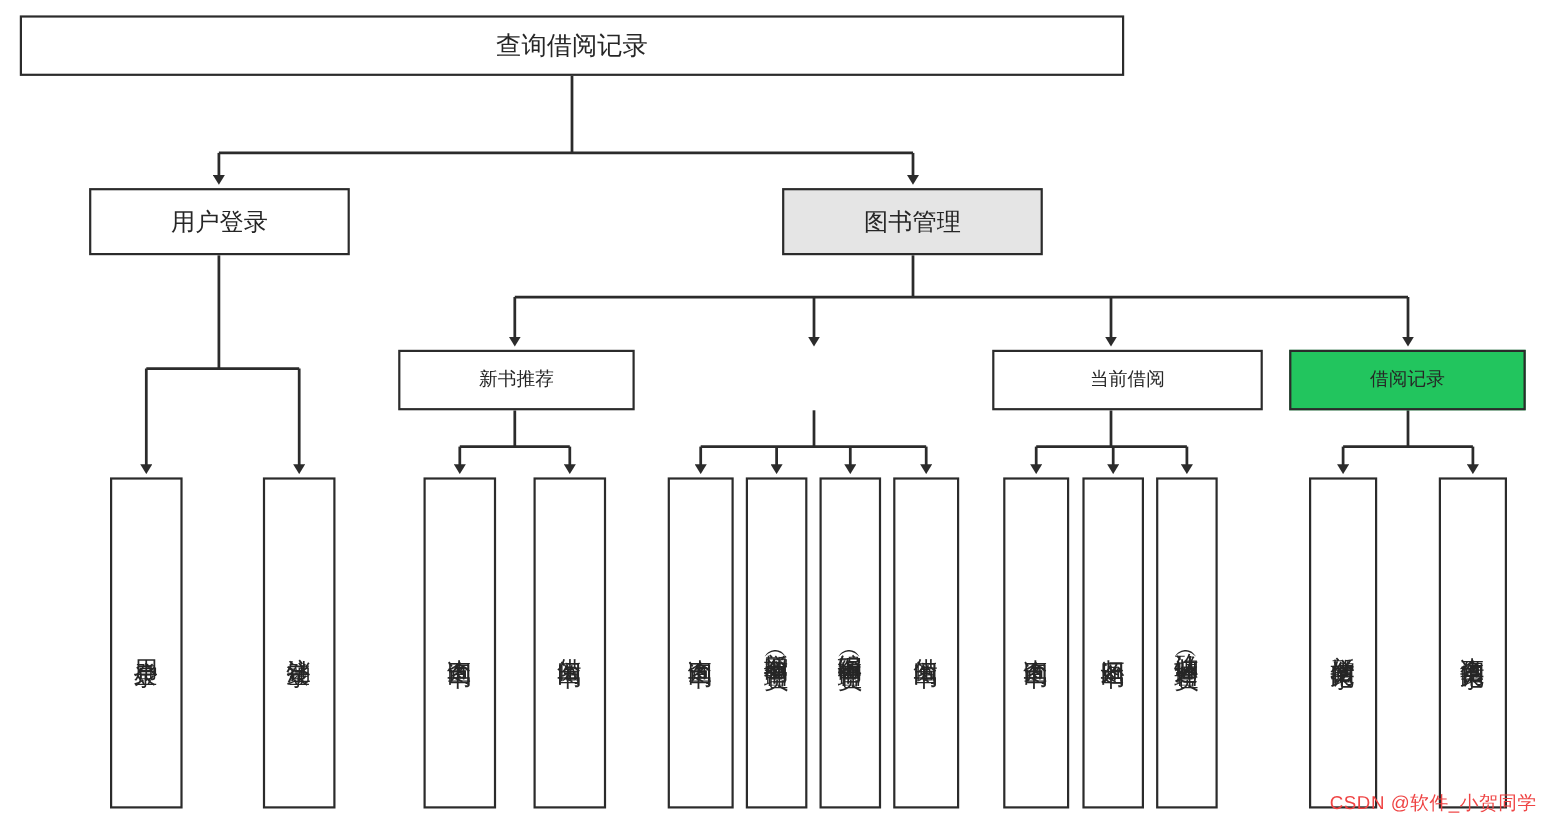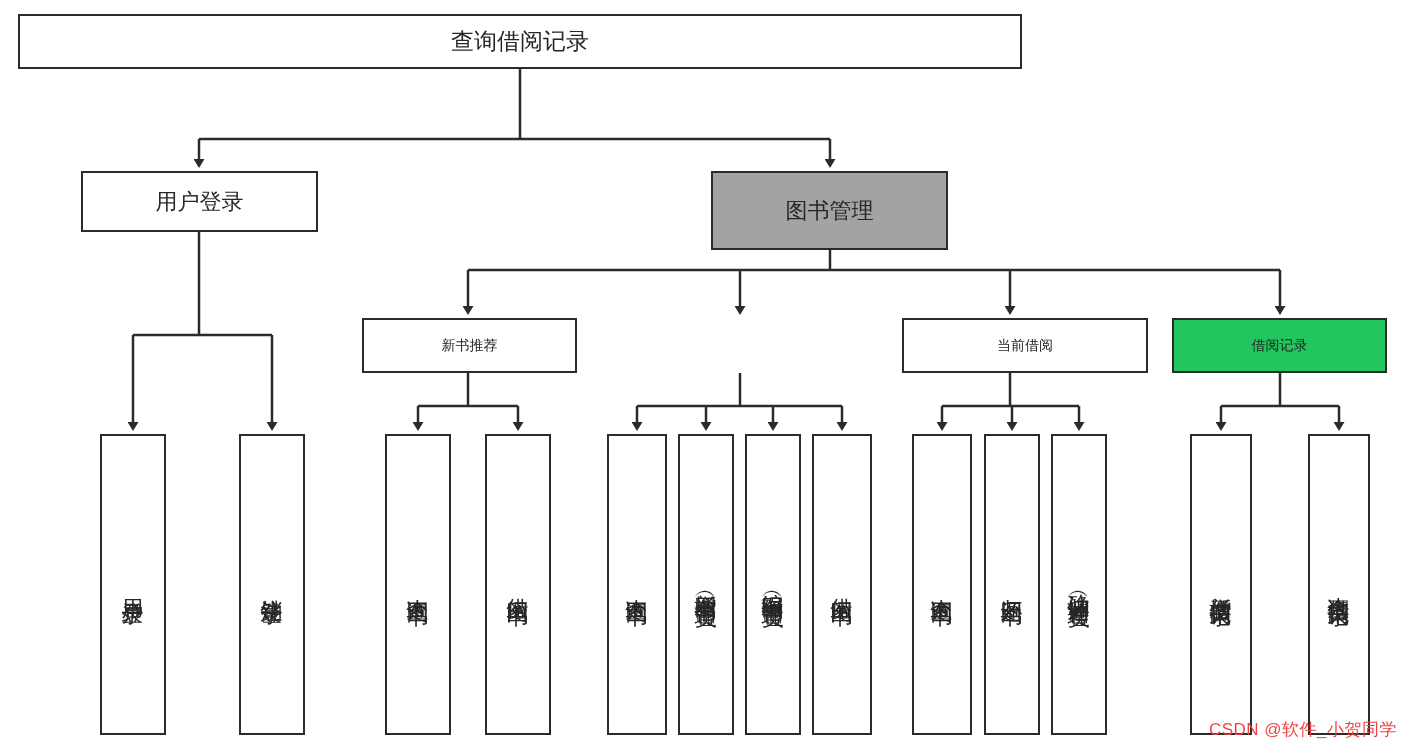--- a/index.html
+++ b/index.html
@@ -36,21 +36,21 @@
     z-index: 3;
   }
   .node .label {
     display: block;
     text-align: center;
     line-height: 1.18;
     color: #262626;
   }
   .node-root .label { font-size: 23px; }
   .node-l2 .label { font-size: 22px; }
-  .node-l3 .label { font-size: 14px; }
+  .node-l3 .label { font-size: 17px; }
 
   .node-leaf {
     writing-mode: vertical-rl;
     text-orientation: upright;
   }
   .node-leaf .label {
     writing-mode: vertical-rl;
     text-orientation: upright;
     font-size: 22px;
     line-height: 1.32;
@@ -126,21 +126,21 @@
     </g>
   </svg>
 
   <div class="node node-root" style="left: 18px; top: 14px; width: 1004px; height: 55px; border-color: rgb(43, 43, 43); background: rgb(255, 255, 255);">
     <span class="label" style="color: rgb(38, 38, 38);">查询借阅记录</span>
   </div>
 
   <div class="node node-l2" style="left: 81px; top: 171px; width: 237px; height: 61px; border-color: rgb(43, 43, 43); background: rgb(255, 255, 255);">
     <span class="label" style="color: rgb(38, 38, 38);">用户登录</span>
   </div>
-  <div class="node node-l2" style="left: 711px; top: 171px; width: 237px; height: 79px; border-color: rgb(43, 43, 43); background: #a3a3a3;">
+  <div class="node node-l2" style="left: 711px; top: 171px; width: 237px; height: 61px; border-color: rgb(43, 43, 43); background: #e5e5e5;">
     <span class="label" style="color: rgb(38, 38, 38);">图书管理</span>
   </div>
 
   <div class="node node-l3" style="left: 362px; top: 318px; width: 215px; height: 55px; border-color: rgb(43, 43, 43); background: rgb(255, 255, 255);">
     <span class="label" style="color: rgb(38, 38, 38);">新书推荐</span>
   </div>
   <div class="node node-l3" style="left: 902px; top: 318px; width: 246px; height: 55px; border-color: rgb(43, 43, 43); background: rgb(255, 255, 255);">
     <span class="label" style="color: rgb(38, 38, 38);">当前借阅</span>
   </div>
   <div class="node node-l3" style="left: 1172px; top: 318px; width: 215px; height: 55px; border-color: rgb(43, 43, 43); background: #22c55e;">

